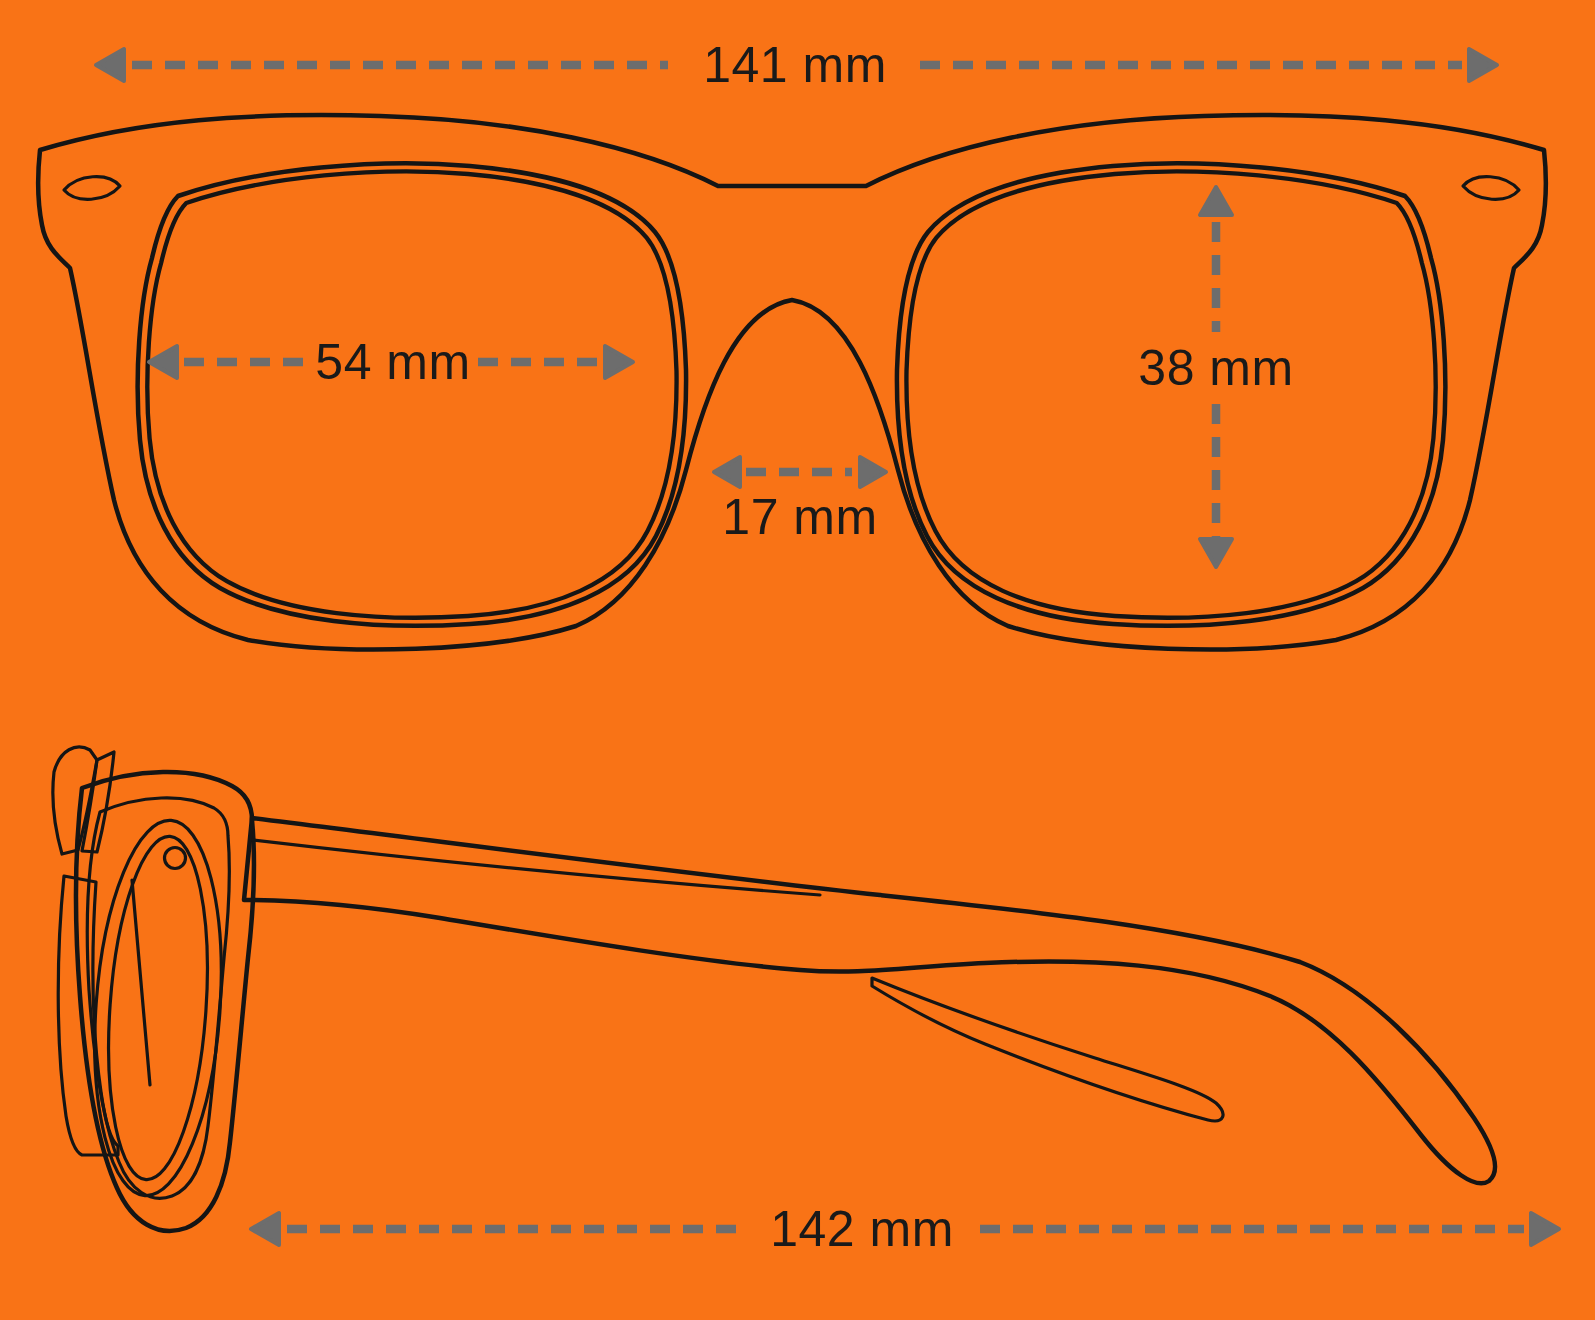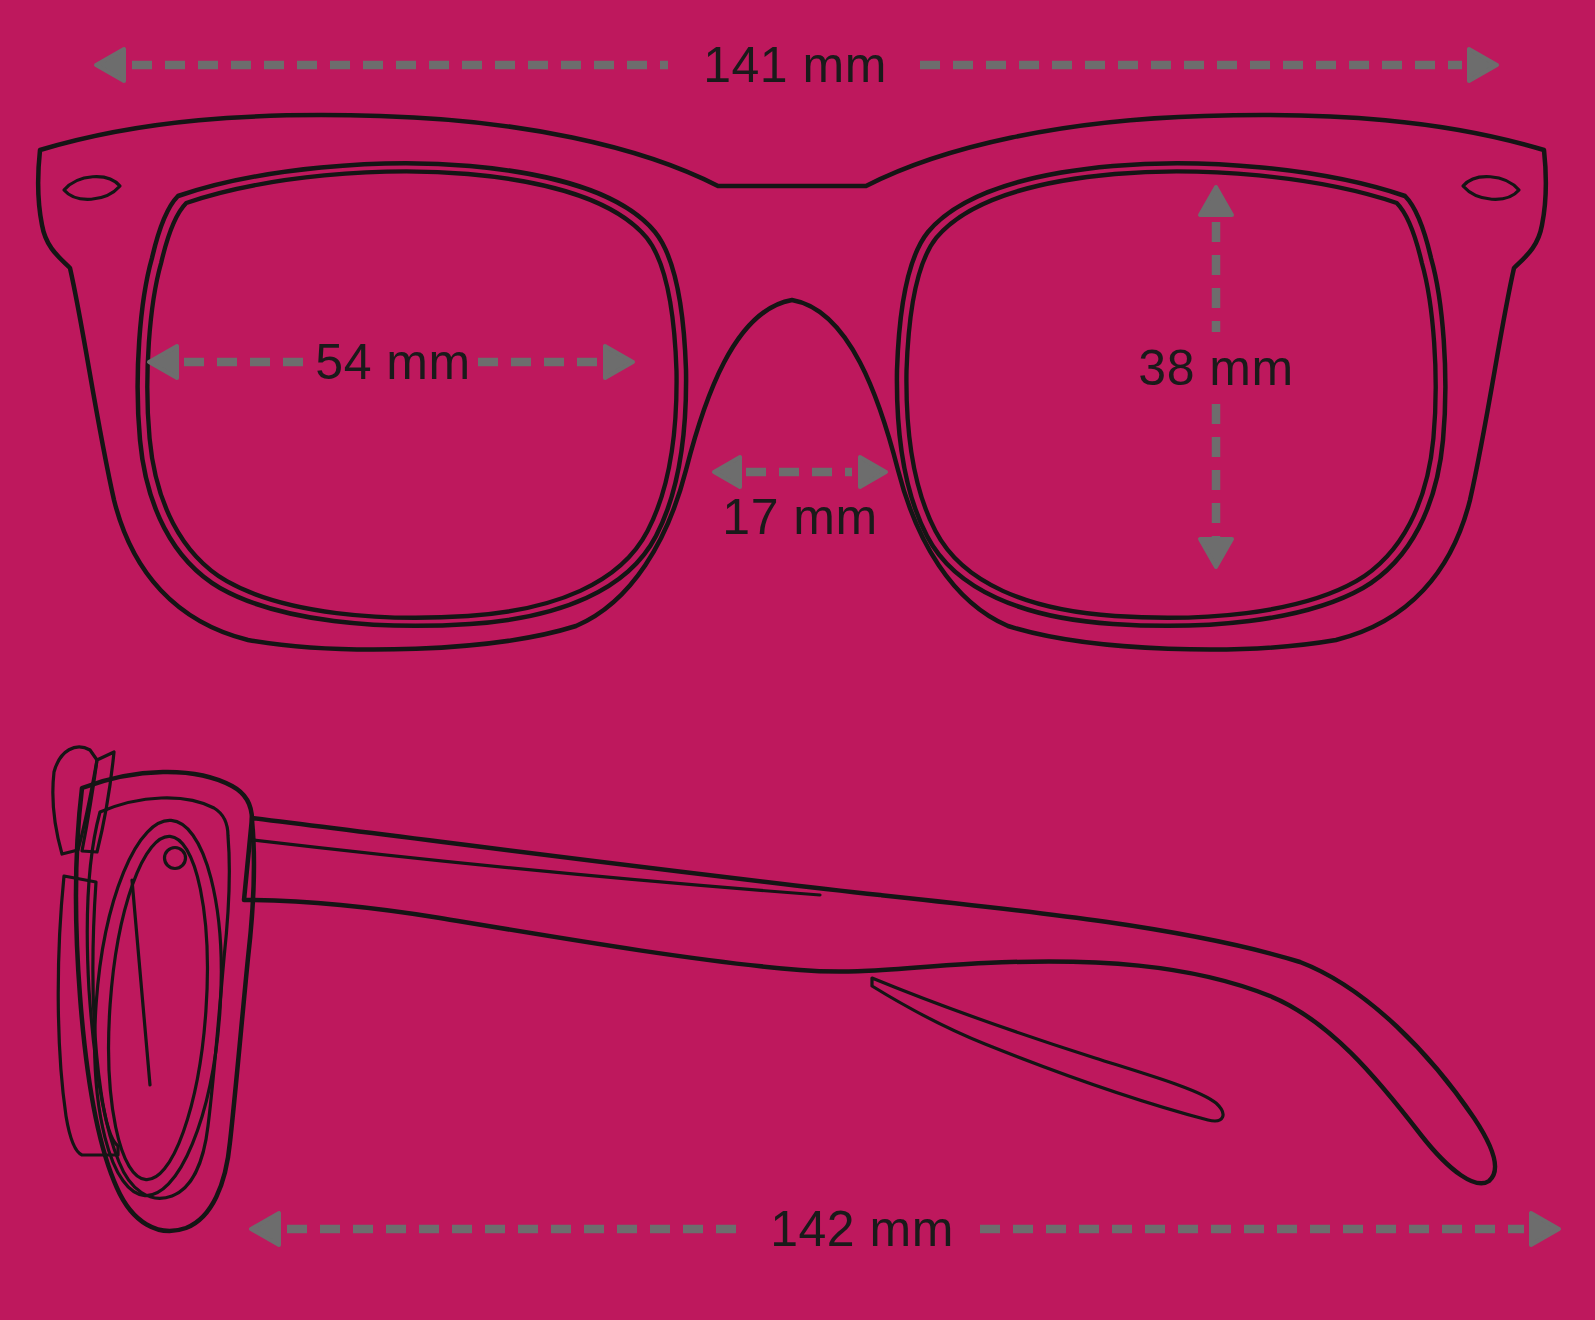--- a/index.html
+++ b/index.html
@@ -1,17 +1,17 @@
 <!DOCTYPE html>
 <html><head>
 <meta charset="utf-8">
 <style>
   html,body{margin:0;padding:0;}
   body{background:#f8f8f8;font-family:"Liberation Sans",sans-serif;}
-  .canvas{position:relative;width:1595px;height:1320px;background:#be185d;overflow:hidden;}
+  .canvas{position:relative;width:1595px;height:1320px;background:#f97316;overflow:hidden;}
   .canvas svg{position:absolute;left:0;top:0;}
   .art{stroke:#151515;stroke-width:4.5;fill:none;stroke-linecap:round;stroke-linejoin:round;}
   .art-thin{stroke:#151515;stroke-width:3.2;fill:none;stroke-linecap:round;stroke-linejoin:round;}
   .dim{stroke:#6d6d6d;stroke-width:8.5;stroke-dasharray:20 13;fill:none;stroke-linecap:butt;}
   .dim-head{fill:#6d6d6d;stroke:#6d6d6d;stroke-width:4;stroke-linejoin:round;}
   .dim-label{font-family:"Liberation Sans",sans-serif;font-size:50px;font-weight:400;
              fill:#1a1a1a;letter-spacing:0.5px;text-anchor:middle;}
 </style>
 </head>
 <body>

